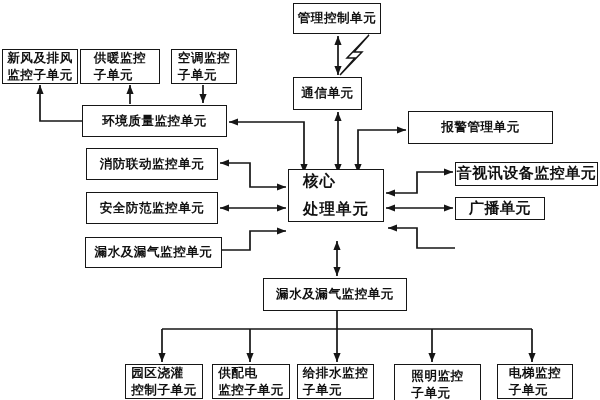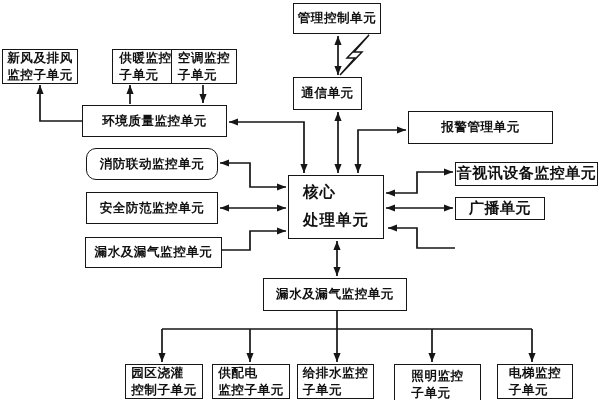--- a/index.html
+++ b/index.html
@@ -53,35 +53,35 @@
       <line x1="162" y1="329" x2="162" y2="362" marker-end="url(#ae)"></line>
       <line x1="250" y1="329" x2="250" y2="362" marker-end="url(#ae)"></line>
       <line x1="337" y1="311" x2="337" y2="362" marker-end="url(#ae)"></line>
       <line x1="432" y1="329" x2="432" y2="362" marker-end="url(#ae)"></line>
       <line x1="532" y1="329" x2="532" y2="362" marker-end="url(#ae)"></line>
     </g>
   </svg>
 
   <div class="node" style="left:2px;top:49px;width:76px;height:35px;">新风及排风
 监控子单元</div>
-  <div class="node" style="left:80px;top:49px;width:67px;height:35px;margin-left:32px;">供暖监控
+  <div class="node" style="left:80px;top:49px;width:80px;height:35px;">供暖监控
 子单元</div>
   <div class="node" style="left:171px;top:49px;width:66px;height:35px;">空调监控
 子单元</div>
   <div class="node" style="left:82px;top:105px;width:145px;height:32px;">环境质量监控单元</div>
 
   <div class="node" style="left:293px;top:3px;width:88px;height:31px;">管理控制单元</div>
   <div class="node" style="left:293px;top:77px;width:69px;height:33px;">通信单元</div>
   <div class="node" style="left:408px;top:111px;width:145px;height:33px;">报警管理单元</div>
 
-  <div class="node" style="left:86px;top:148px;width:132px;height:32px;border-radius:10px;">消防联动监控单元</div>
+  <div class="node" style="left:86px;top:148px;width:132px;height:32px;">消防联动监控单元</div>
   <div class="node" style="left:86px;top:192px;width:132px;height:32px;">安全防范监控单元</div>
   <div class="node" style="left:85px;top:237px;width:137px;height:31px;">漏水及漏气监控单元</div>
 
-  <div class="node core" style="left:288px;top:175px;width:96px;height:64px;">核心
+  <div class="node core" style="left:288px;top:169px;width:96px;height:53px;">核心
 处理单元</div>
 
   <div class="node thin" style="left:455px;top:162px;width:143px;height:24px;">音视讯设备监控单元</div>
   <div class="node thin" style="left:455px;top:197px;width:90px;height:23px;">广播单元</div>
 
   <div class="node" style="left:263px;top:278px;width:144px;height:33px;">漏水及漏气监控单元</div>
 
   <div class="node" style="left:125px;top:364px;width:78px;height:35px;">园区浇灌
 控制子单元</div>
   <div class="node" style="left:212px;top:364px;width:78px;height:35px;">供配电

